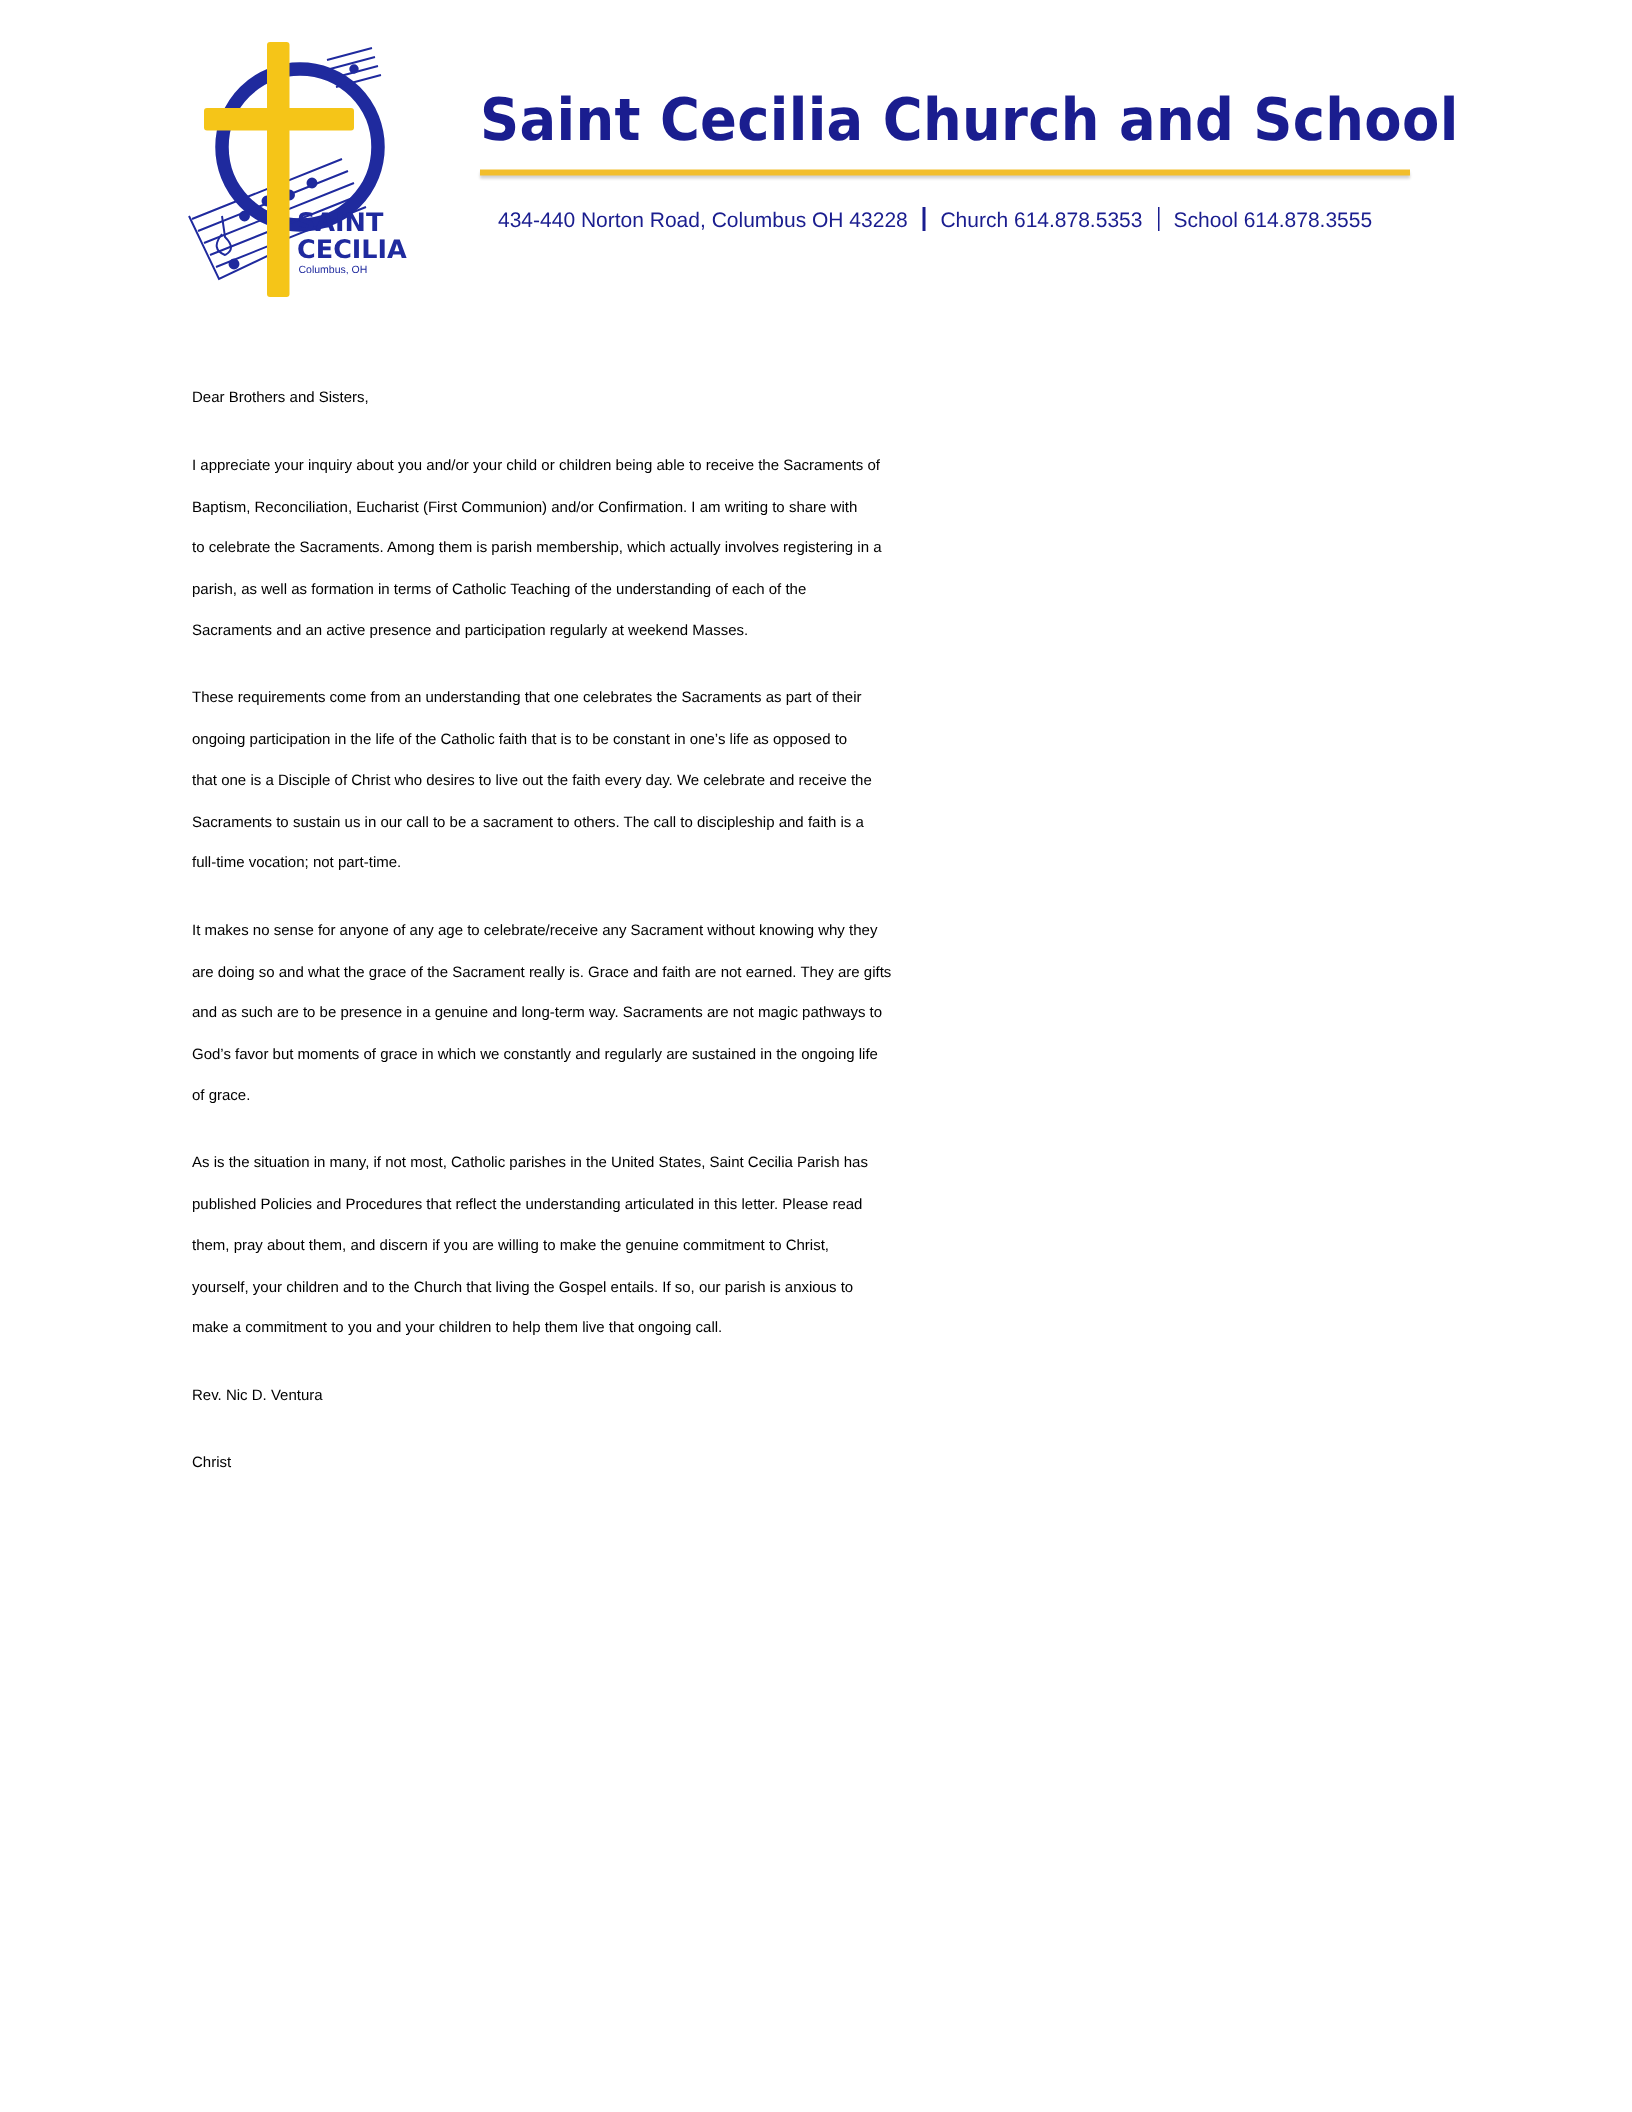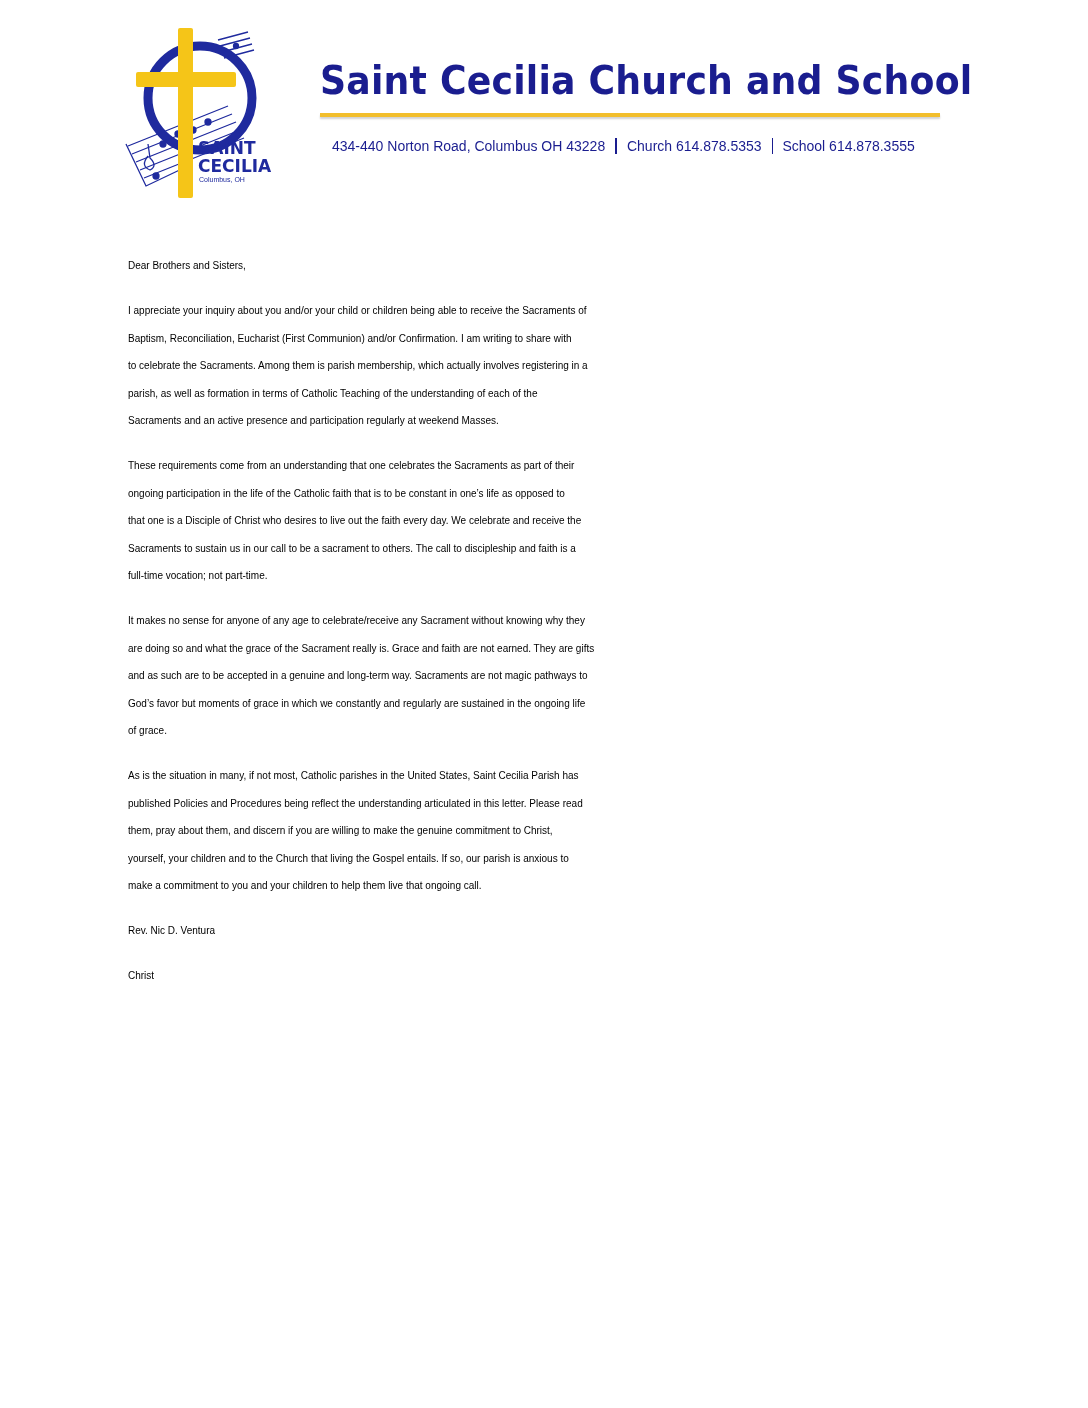--- a/index.html
+++ b/index.html
@@ -74,28 +74,28 @@
     <span class="line">These requirements come from an understanding that one celebrates the Sacraments as part of their</span>
     <span class="line">ongoing participation in the life of the Catholic faith that is to be constant in one’s life as opposed to</span>
     <span class="line">that one is a Disciple of Christ who desires to live out the faith every day. We celebrate and receive the</span>
     <span class="line">Sacraments to sustain us in our call to be a sacrament to others. The call to discipleship and faith is a</span>
     <span class="line">full-time vocation; not part-time.</span>
   </p>
 
   <p>
     <span class="line">It makes no sense for anyone of any age to celebrate/receive any Sacrament without knowing why they</span>
     <span class="line">are doing so and what the grace of the Sacrament really is. Grace and faith are not earned. They are gifts</span>
-    <span class="line">and as such are to be accepted in a genuine and long-term way. Sacraments are not magic pathways to</span>
+    <span class="line">and as such are to be presence in a genuine and long-term way. Sacraments are not magic pathways to</span>
     <span class="line">God’s favor but moments of grace in which we constantly and regularly are sustained in the ongoing life</span>
     <span class="line">of grace.</span>
   </p>
 
   <p>
     <span class="line">As is the situation in many, if not most, Catholic parishes in the United States, Saint Cecilia Parish has</span>
-    <span class="line">published Policies and Procedures being reflect the understanding articulated in this letter.  Please read</span>
+    <span class="line">published Policies and Procedures that reflect the understanding articulated in this letter.  Please read</span>
     <span class="line">them, pray about them, and discern if you are willing to make the genuine commitment to Christ,</span>
     <span class="line">yourself, your children and to the Church that living the Gospel entails. If so, our parish is anxious to</span>
     <span class="line">make a commitment to you and your children to help them live that ongoing call.</span>
   </p>
 
   <p>Rev. Nic D. Ventura</p>
   <p>Christ</p>
 </div>
 
 </body></html>

